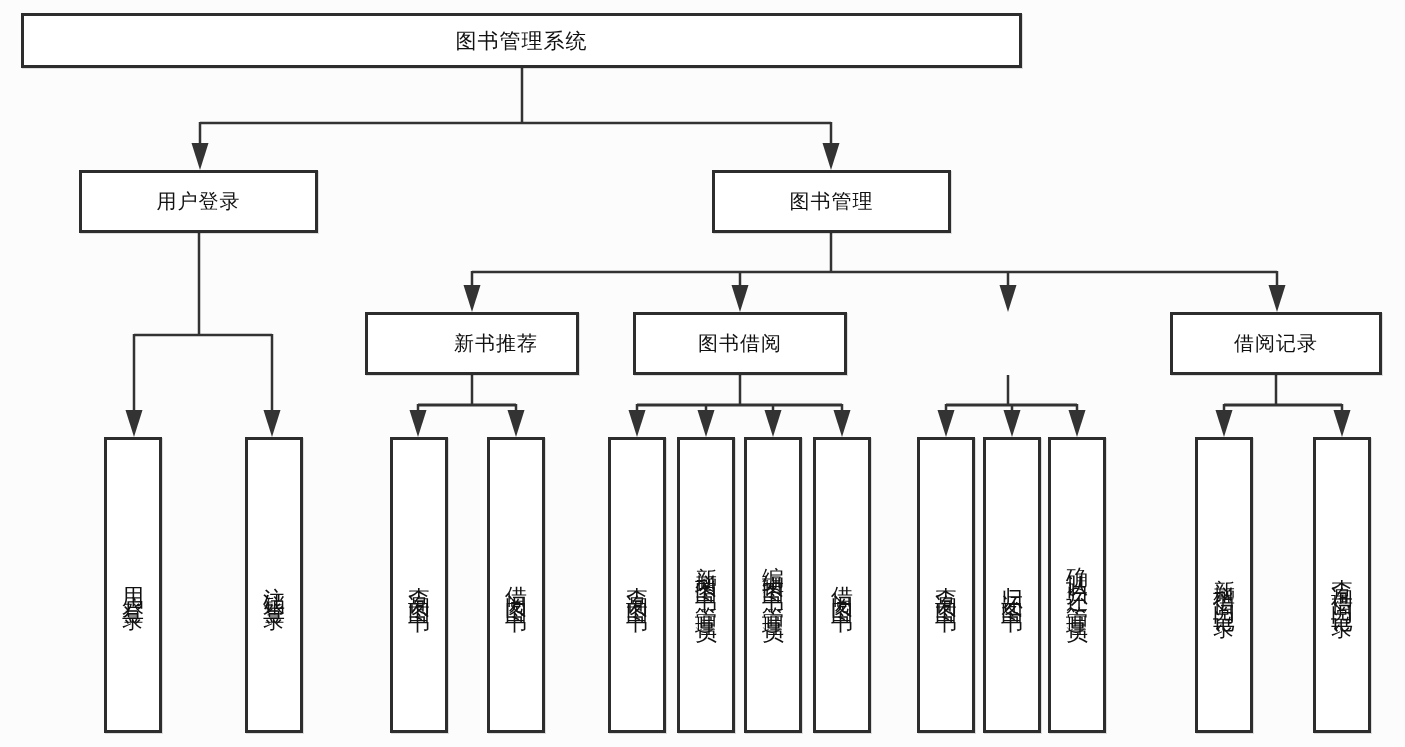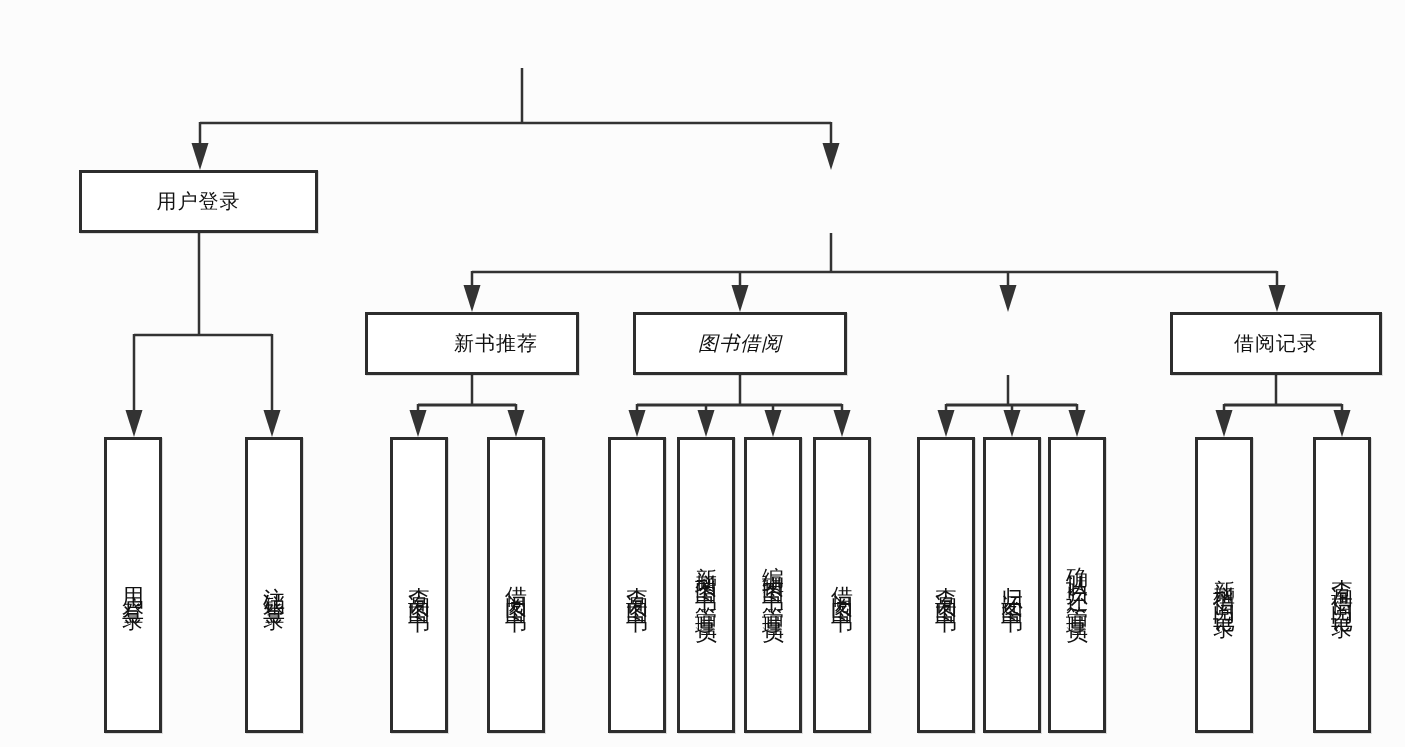--- a/index.html
+++ b/index.html
@@ -32,21 +32,21 @@
     font-size: 20px;
     letter-spacing: 1px;
     color: #111111;
     box-shadow: 1px 1px 0 rgba(0,0,0,0.12);
   }
   .node.root  { left: 21px;  top: 13px;  width: 1001px; height: 55px; font-size: 21px; }
   .node.l2a   { left: 79px;  top: 170px; width: 239px;  height: 63px; }
   .node.l2b   { left: 712px; top: 170px; width: 239px;  height: 63px; }
   .node.l3    { top: 312px; height: 63px; }
   .node.l3a   { left: 365px;  width: 214px; padding-left: 48px; }
-  .node.l3b   { left: 633px;  width: 214px; font-style: italic; }
+  .node.l3b   { left: 633px;  width: 214px; }
   .node.l3c   { left: 902px;  width: 214px; }
   .node.l3d   { left: 1170px; width: 212px; }
   .leaf {
     position: absolute;
     top: 437px;
     width: 58px;
     height: 296px;
     background: #ffffff;
     border: 3px solid #2d2d2d;
     display: flex;
@@ -158,24 +158,30 @@
 
       <polygon points="937.5,410 954.5,410 946,437"></polygon>
       <polygon points="1003.5,410 1020.5,410 1012,437"></polygon>
       <polygon points="1068.5,410 1085.5,410 1077,437"></polygon>
 
       <polygon points="1215.5,410 1232.5,410 1224,437"></polygon>
       <polygon points="1333.5,410 1350.5,410 1342,437"></polygon>
     </g>
   </svg>
 
+  <div class="node root">
+    <span>图书管理系统</span>
+  </div>
 
   <div class="node l2a">
     <span>用户登录</span>
   </div>
+  <div class="node l2b">
+    <span>图书管理</span>
+  </div>
 
   <div class="node l3 l3a">
     <span>新书推荐</span>
   </div>
   <div class="node l3 l3b">
     <span>图书借阅</span>
   </div>
   <div class="node l3 l3d">
     <span>借阅记录</span>
   </div>

